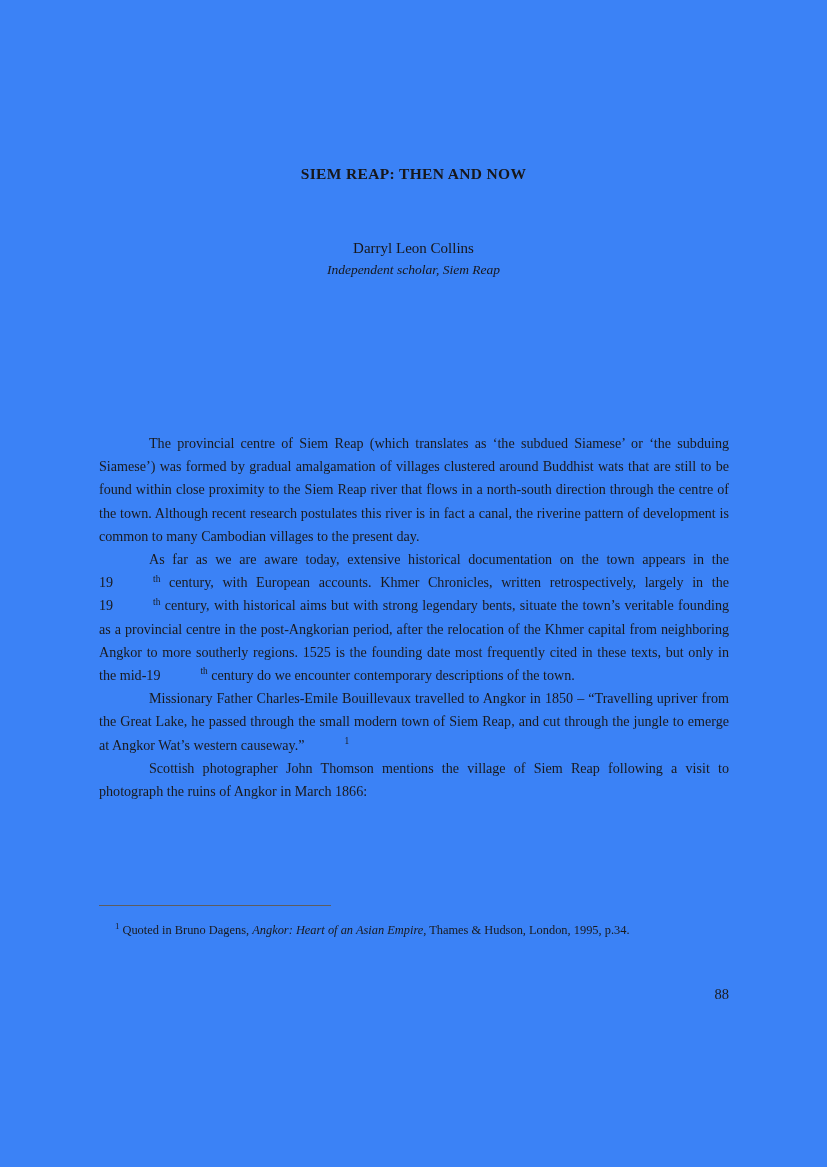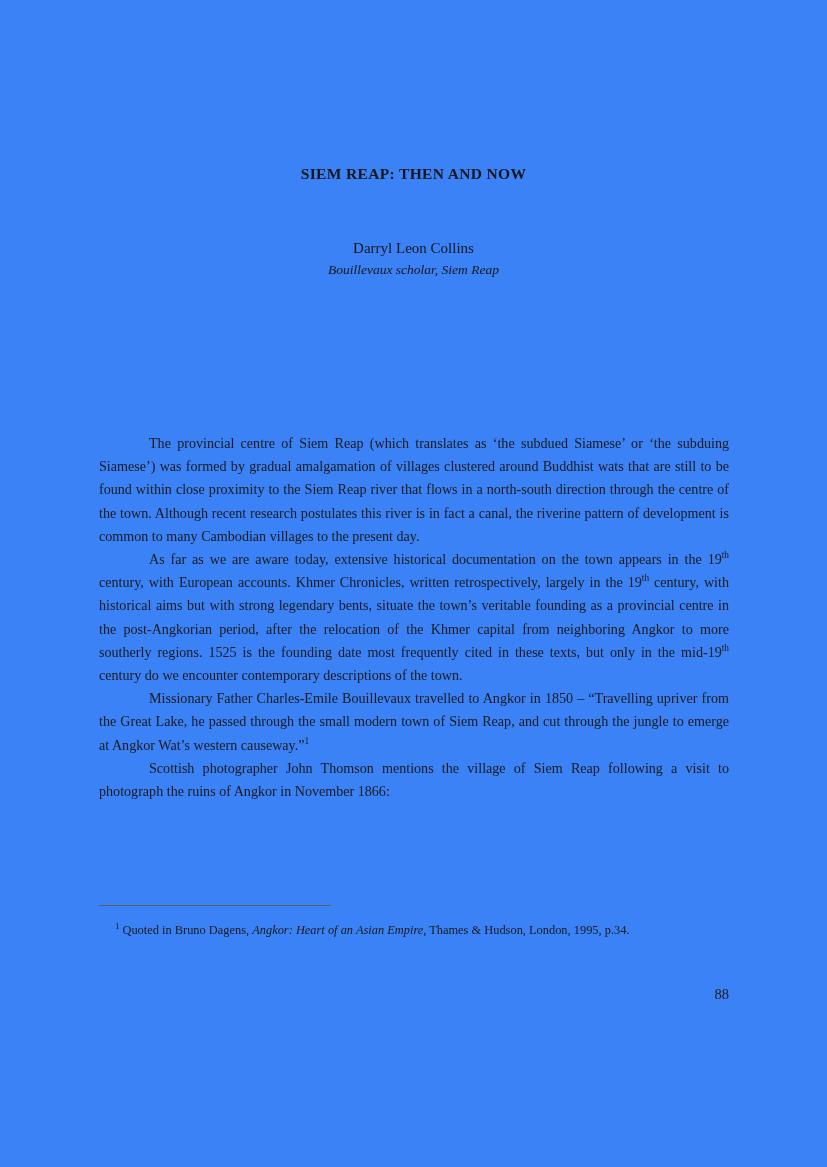--- a/index.html
+++ b/index.html
@@ -62,20 +62,21 @@
     text-indent: 50px;
     font-size: 14.1px;
     line-height: 23.2px;
     color: #1a1a1c;
     hyphens: none;
   }
   sup {
     font-size: 0.66em;
     vertical-align: super;
     line-height: 0;
+    padding-left: 40px;
   }
 
   
   .footnote-area {
     position: absolute;
     top: 905px;
     left: 99px;
     width: 630px;
   }
   .footnote-rule {
@@ -114,32 +115,32 @@
 </style>
 </head>
 <body>
 
 <div class="page">
 
   <h1 class="article-title">SIEM REAP: THEN AND NOW</h1>
 
   <div class="author-block">
     <div class="author-name">Darryl Leon Collins</div>
-    <div class="author-affiliation">Bouillevaux scholar, Siem Reap</div>
+    <div class="author-affiliation">Independent scholar, Siem Reap</div>
   </div>
 
   <div class="body-text">
 
     <p class="para">The provincial centre of Siem Reap (which translates as ‘the subdued Siamese’ or ‘the subduing Siamese’) was formed by gradual amalgamation of villages clustered around Buddhist wats that are still to be found within close proximity to the Siem Reap river that flows in a north-south direction through the centre of the town. Although recent research postulates this river is in fact a canal, the riverine pattern of development is common to many Cambodian villages to the present day.</p>
 
     <p class="para"><span>As far as we are aware today, extensive historical documentation on the town appears in the 19</span><sup>th</sup><span> century, with European accounts. Khmer Chronicles, written retrospectively, largely in the 19</span><sup>th</sup><span> century, with historical aims but with strong legendary bents, situate the town’s veritable founding as a provincial centre in the post-Angkorian period, after the relocation of the Khmer capital from neighboring Angkor to more southerly regions. 1525 is the founding date most frequently cited in these texts, but only in the mid-19</span><sup>th</sup><span> century do we encounter contemporary descriptions of the town.</span></p>
 
     <p class="para"><span>Missionary Father Charles-Emile Bouillevaux travelled to Angkor in 1850 – “Travelling upriver from the Great Lake, he passed through the small modern town of Siem Reap, and cut through the jungle to emerge at Angkor Wat’s western causeway.”</span><sup>1</sup></p>
 
-    <p class="para">Scottish photographer John Thomson mentions the village of Siem Reap following a visit to photograph the ruins of Angkor in November 1866:</p>
+    <p class="para">Scottish photographer John Thomson mentions the village of Siem Reap following a visit to photograph the ruins of Angkor in March 1866:</p>
 
   </div>
 
   <div class="footnote-area">
     <div class="footnote-rule"></div>
     <p class="footnote"><span class="fn-marker">1</span><span>Quoted in Bruno Dagens, </span><span class="fn-italic">Angkor: Heart of an Asian Empire</span><span>, Thames &amp; Hudson, London, 1995, p.34.</span></p>
   </div>
 
   <div class="page-number">88</div>
 

